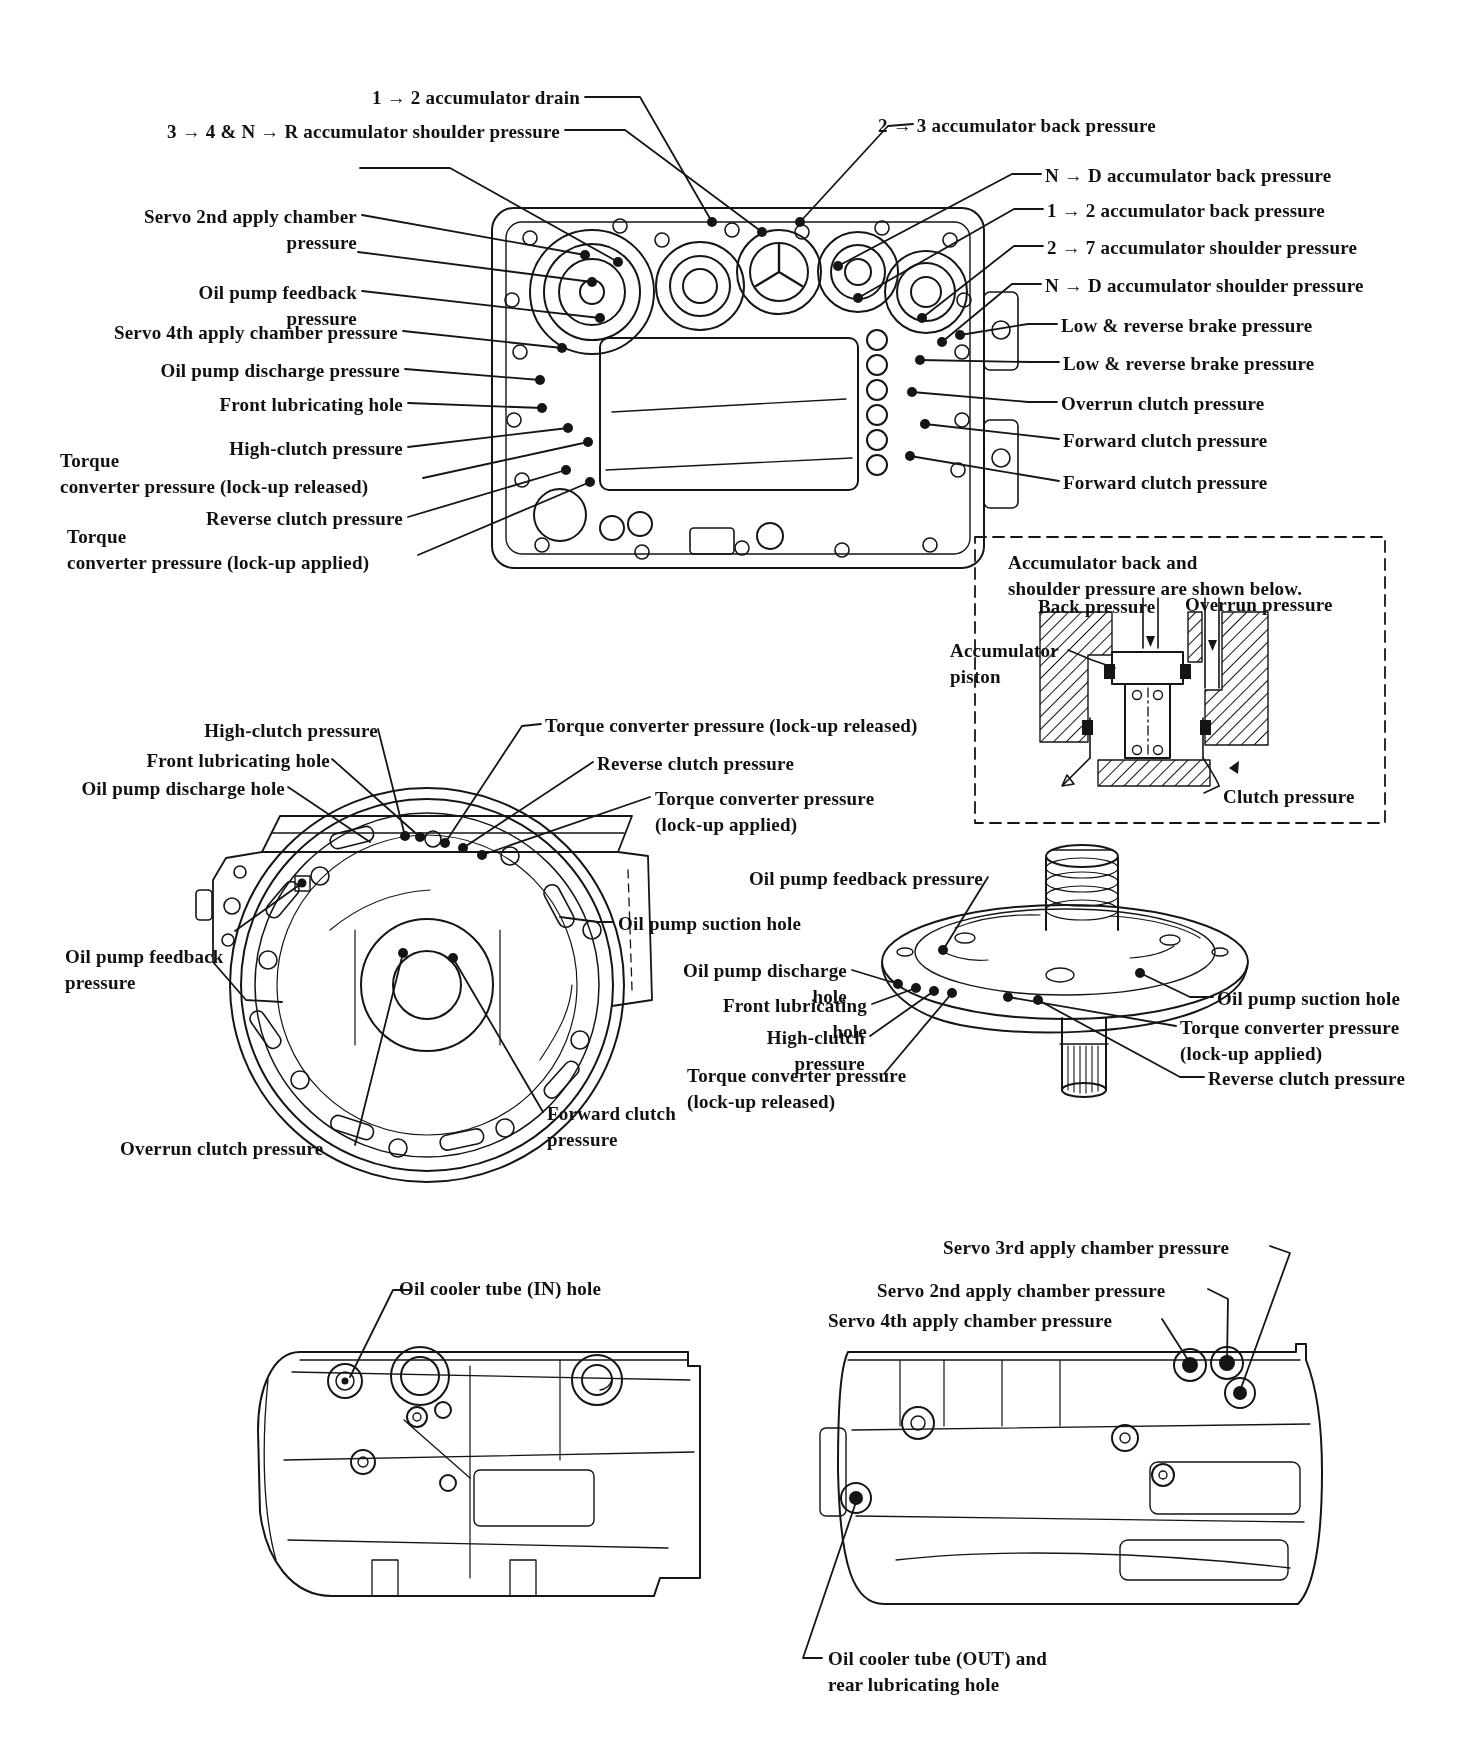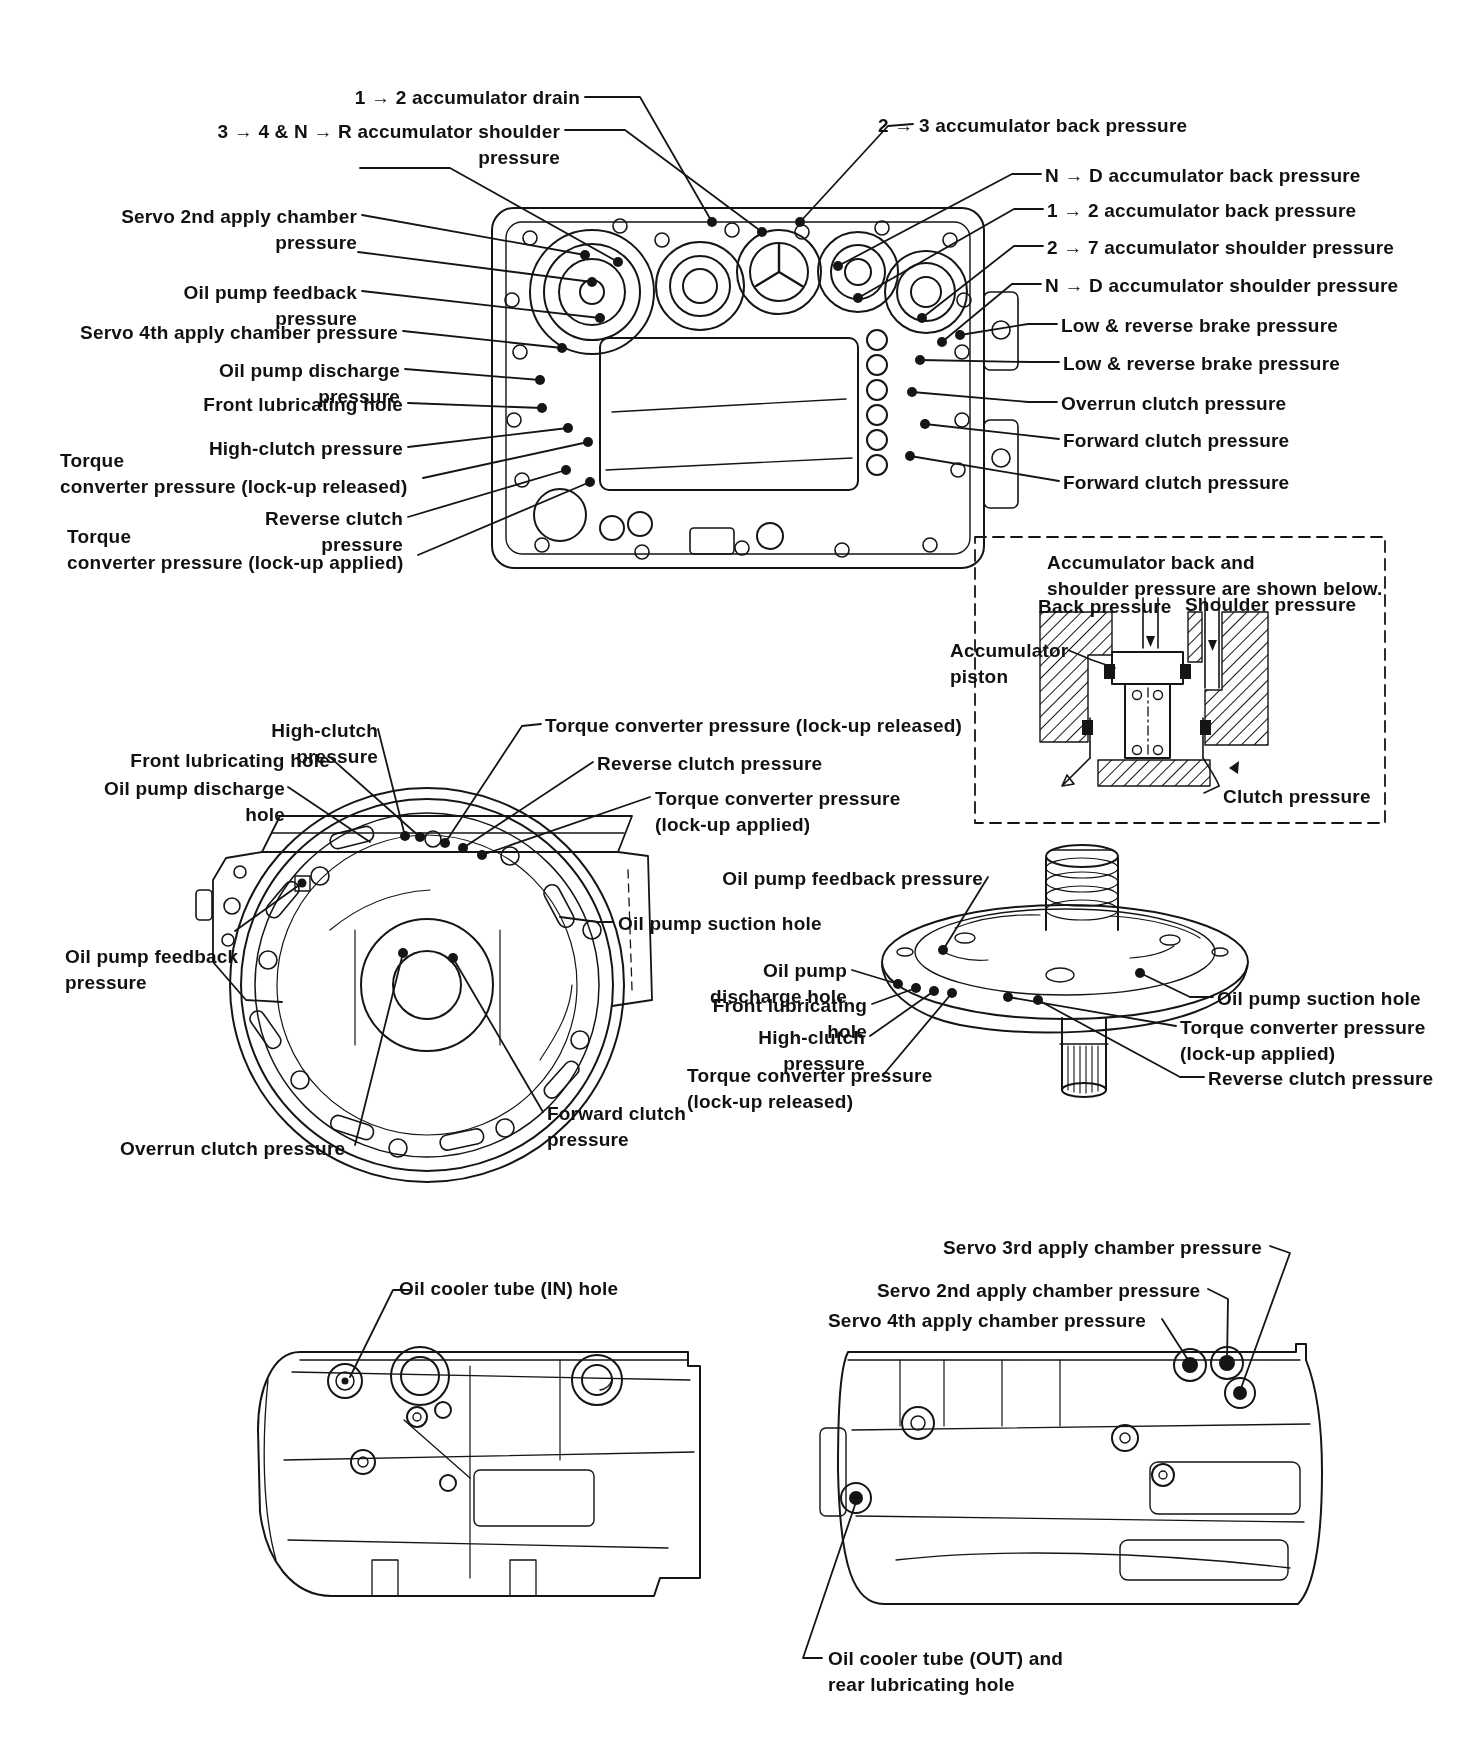--- a/index.html
+++ b/index.html
@@ -1,17 +1,17 @@
 <!DOCTYPE html>
 <html><head>
 <meta charset="utf-8">
 <style>
   html,body{margin:0;padding:0;background:#fff;}
   .canvas{position:relative;width:1472px;height:1740px;background:#fff;overflow:hidden;
-          font-family:Liberation Sans, sans-serif;}
+          font-family:Liberation Serif, serif;}
   .art{position:absolute;left:0;top:0;}
   .lbl{position:absolute;font-weight:bold;font-size:19px;line-height:1.38;color:#111;
        white-space:pre-line;letter-spacing:0.2px;}
   .r{text-align:right;}
 </style>
 </head>
 <body>
 
 <div class="canvas">
 
@@ -382,24 +382,24 @@
   <div class="lbl" style="left:1045px;top:163px;">N → D accumulator back pressure</div>
   <div class="lbl" style="left:1047px;top:198px;">1 → 2 accumulator back pressure</div>
   <div class="lbl" style="left:1047px;top:235px;">2 → 7 accumulator shoulder pressure</div>
   <div class="lbl" style="left:1045px;top:273px;">N → D accumulator shoulder pressure</div>
   <div class="lbl" style="left:1061px;top:313px;">Low &amp; reverse brake pressure</div>
   <div class="lbl" style="left:1063px;top:351px;">Low &amp; reverse brake pressure</div>
   <div class="lbl" style="left:1061px;top:391px;">Overrun clutch pressure</div>
   <div class="lbl" style="left:1063px;top:428px;">Forward clutch pressure</div>
   <div class="lbl" style="left:1063px;top:470px;">Forward clutch pressure</div>
 
-  <div class="lbl" style="left:1008px;top:550px;width:360px;margin-left:39px;">Accumulator back and
+  <div class="lbl" style="left:1008px;top:550px;width:360px;">Accumulator back and
 shoulder pressure are shown below.</div>
   <div class="lbl" style="left:1038px;top:594px;">Back pressure</div>
-  <div class="lbl" style="left:1185px;top:592px;">Shoulder pressure</div>
+  <div class="lbl" style="left:1185px;top:592px;">Overrun pressure</div>
   <div class="lbl" style="left:950px;top:638px;width:140px;">Accumulator
 piston</div>
   <div class="lbl" style="left:1223px;top:784px;">Clutch pressure</div>
 
   <div class="lbl r" style="left:190px;top:718px;width:188px;">High-clutch pressure</div>
   <div class="lbl r" style="left:130px;top:748px;width:200px;">Front lubricating hole</div>
   <div class="lbl r" style="left:70px;top:776px;width:215px;">Oil pump discharge hole</div>
   <div class="lbl" style="left:65px;top:944px;width:200px;">Oil pump feedback
 pressure</div>
   <div class="lbl" style="left:120px;top:1136px;">Overrun clutch pressure</div>

